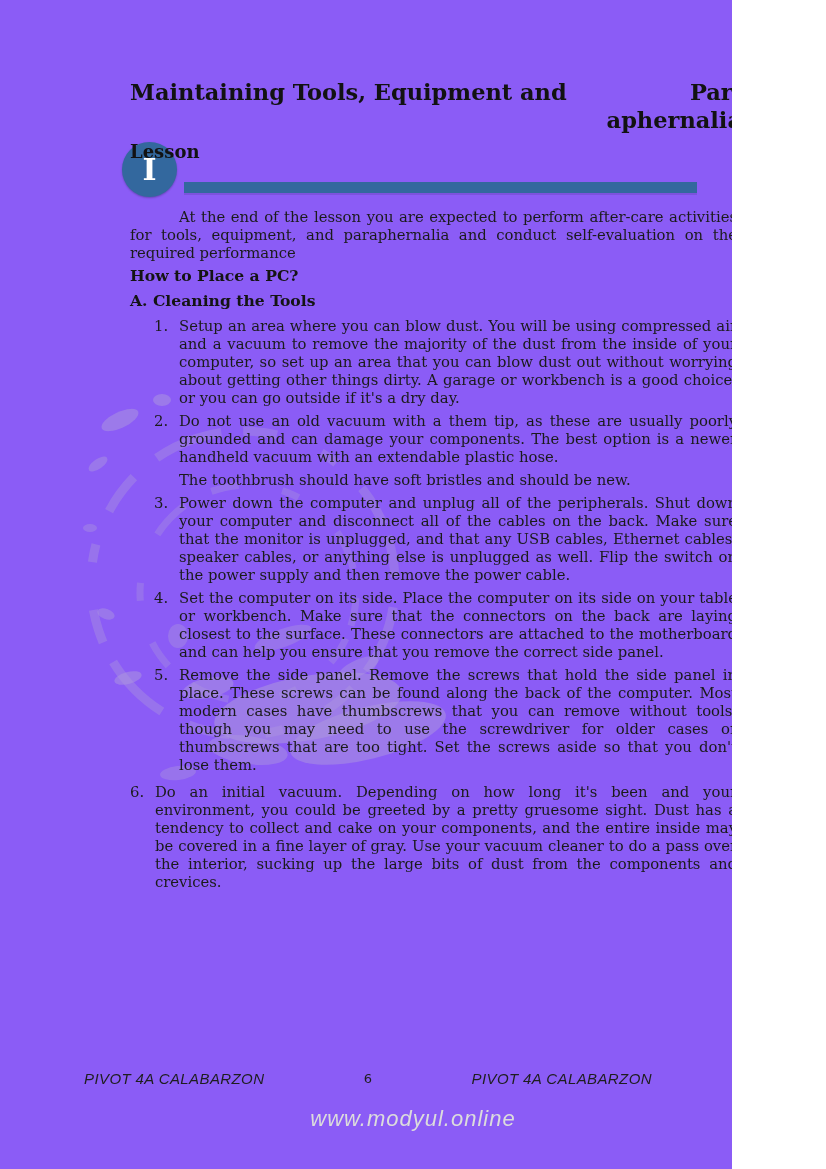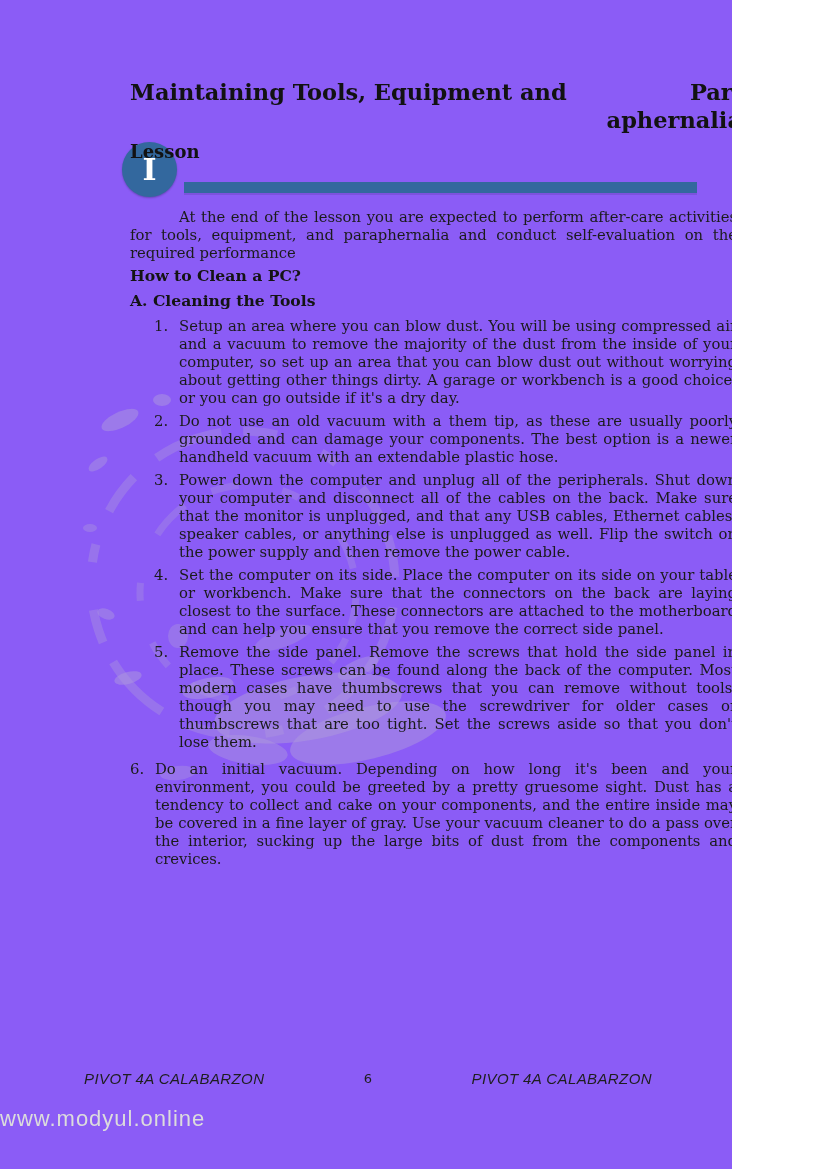--- a/index.html
+++ b/index.html
@@ -111,24 +111,26 @@
   }
   .footer .page-num {
     font-style: normal;
     font-size: 13px;
     font-family: "DejaVu Sans", sans-serif;
   }
 
   .site-watermark {
     position: absolute;
     top: 1106px; left: 0; width: 826px;
+    text-align: center;
     font-family: "Liberation Sans", sans-serif;
     font-size: 22px;
     letter-spacing: 1px;
     color: var(--wm-text);
+    font-style: italic;
   }
 </style>
 </head>
 <body>
 
 <div class="page">
 
   <svg class="stamp-watermark" viewBox="0 0 400 420" xmlns="http://www.w3.org/2000/svg" aria-hidden="true">
     <g fill="none" stroke="currentColor">
       <circle cx="185" cy="205" r="152" stroke-width="9" opacity="0.40" stroke-dasharray="42 30 70 22 34 48 18 36" transform="rotate(-18 185 205)"></circle>
@@ -163,33 +165,34 @@
   <div class="lesson-label">Lesson</div>
   <div class="lesson-badge">
     <span>I</span>
   </div>
   <div class="accent-bar"></div>
 
   <div class="content">
 
     <p class="body-para">At the end of the lesson you are expected to perform after-care activities for tools, equipment, and paraphernalia and conduct self-evaluation on the required performance</p>
 
-    <h3 class="inline-heading">How to Clean a PC?</h3>
+    <h3 class="inline-heading">How to Place a PC?</h3>
 
 
     <h3 class="inline-heading">A. Cleaning the Tools</h3>
 
     <div class="step">
       <span class="step-num">1.</span>
       <p class="step-text">Setup an area where you can blow dust. You will be using compressed air and a vacuum to remove the majority of the dust from the inside of your computer, so set up an area that you can blow dust out without worrying about getting other things dirty. A garage or workbench is a good choice, or you can go outside if it's a dry day.</p>
     </div>
 
     <div class="step">
       <span class="step-num">2.</span>
       <p class="step-sub">Do not use an old vacuum with a them tip, as these are usually poorly grounded and can damage your components. The best option is a newer handheld vacuum with an extendable plastic hose.</p>
+      <p class="step-sub">The toothbrush should have soft bristles and should be new.</p>
     </div>
 
     <div class="step">
       <span class="step-num">3.</span>
       <p class="step-text">Power down the computer and unplug all of the peripherals. Shut down your computer and disconnect all of the cables on the back. Make sure that the monitor is unplugged, and that any USB cables, Ethernet cables, speaker cables, or anything else is unplugged as well. Flip the switch on the power supply and then remove the power cable.</p>
     </div>
 
     <div class="step">
       <span class="step-num">4.</span>
       <p class="step-text">Set the computer on its side. Place the computer on its side on your table or workbench. Make sure that the connectors on the back are laying closest to the surface. These connectors are attached to the motherboard and can help you ensure that you remove the correct side panel.</p>

